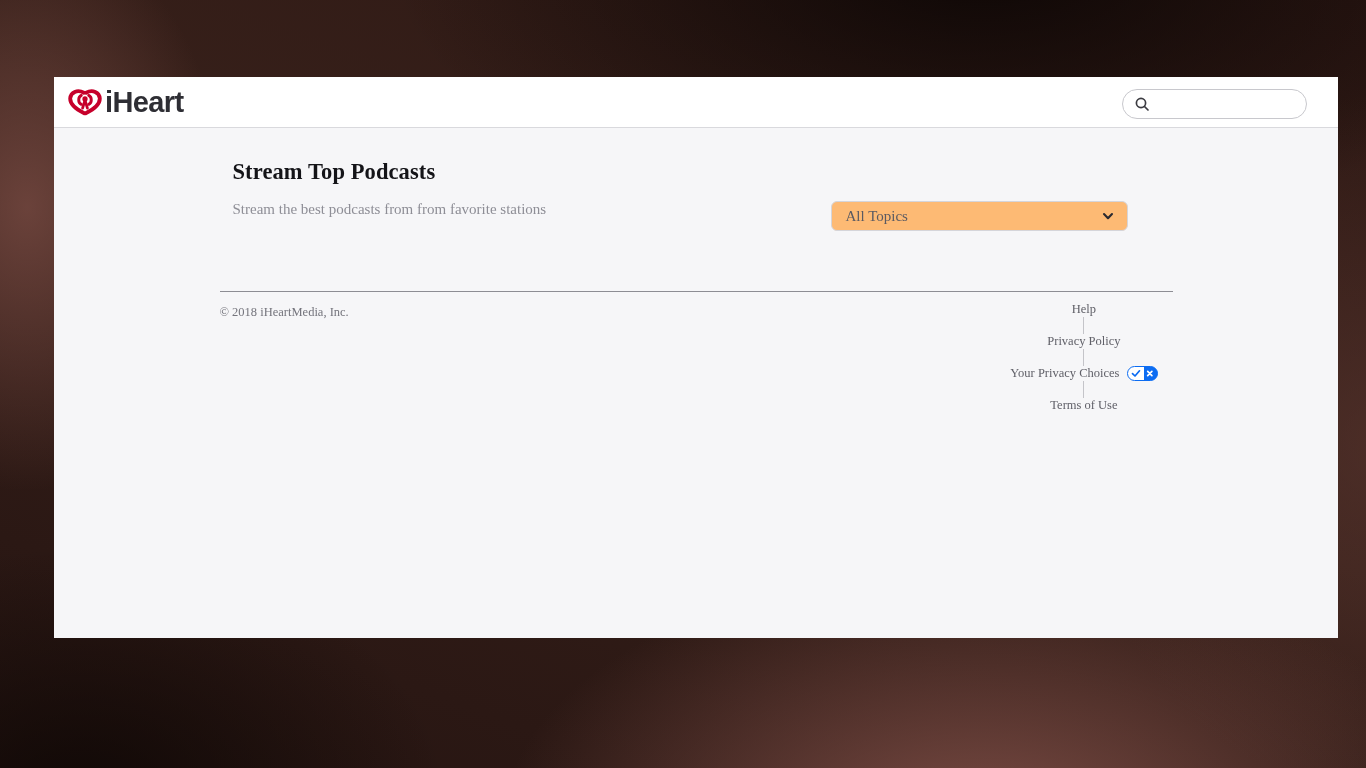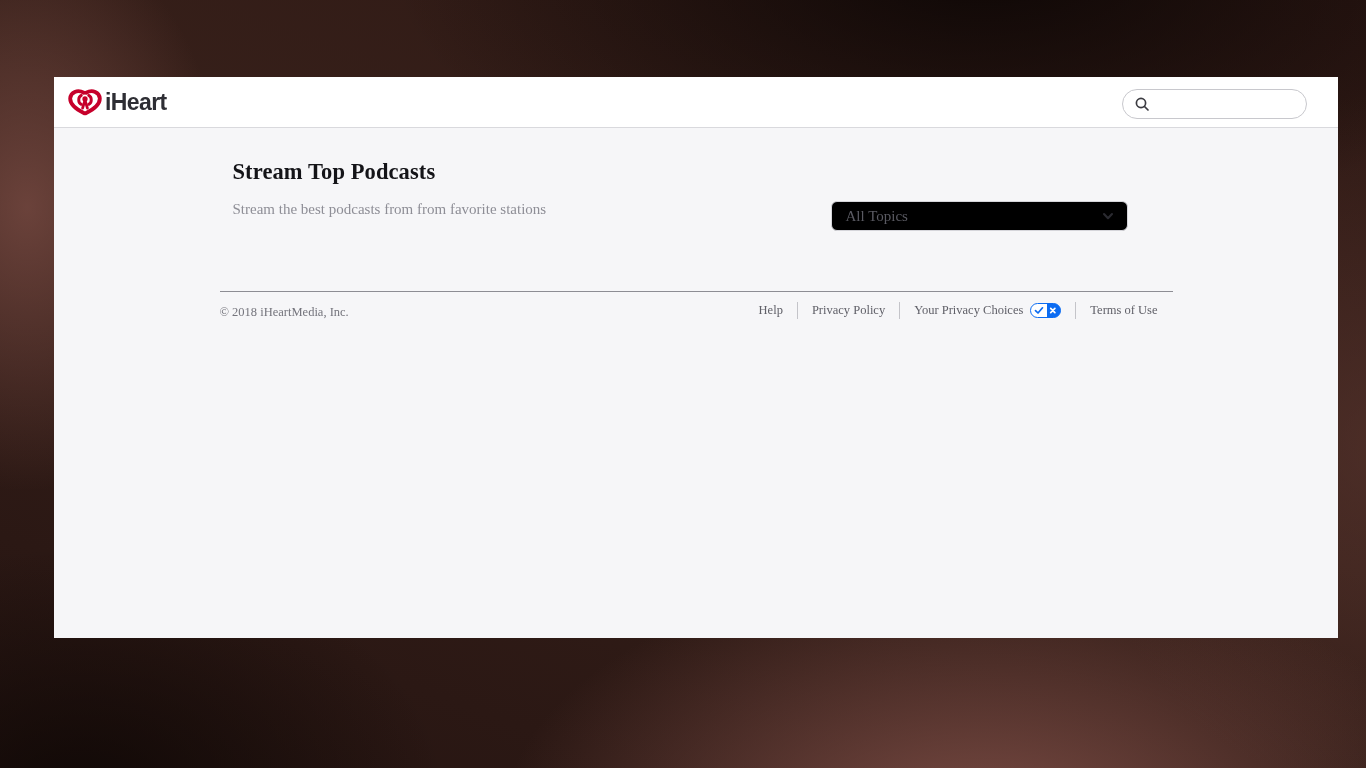--- a/index.html
+++ b/index.html
@@ -33,21 +33,21 @@
     align-items: center;
     padding-left: 14px;
   }
   .brand {
     display: flex;
     align-items: center;
     gap: 3px;
     cursor: pointer;
   }
   .brand-text {
-    font-size: 23px;
+    font-size: 29px;
     font-weight: 800;
     color: #2e2e34;
     letter-spacing: -0.6px;
   }
   .main-nav {
     position: absolute;
     left: 465px;
     top: 0;
     height: 51px;
     display: flex;
@@ -115,21 +115,21 @@
   }
   .page-subtitle {
     margin-top: 16px;
     font-size: 15px;
     color: #8e8e96;
   }
   .topics-dropdown {
     position: absolute;
     top: 73px; right: 45px;
     width: 297px; height: 30px;
-    background: #000000;
+    background: #fdba74;
     border: 1px solid #d5d5da;
     border-radius: 6px;
     display: flex;
     align-items: center;
     justify-content: space-between;
     padding: 0 12px 0 14px;
     cursor: pointer;
   }
   .topics-dropdown .selected-value {
     font-size: 15px;
@@ -148,20 +148,21 @@
   }
   .copyright {
     font-size: 12.5px;
     color: #74747c;
     padding-top: 3px;
   }
   .footer-links {
     display: flex;
     align-items: center;
     padding-right: 15px;
+    flex-direction: column;
   }
   .footer-link {
     font-size: 12.5px;
     color: #606068;
     cursor: pointer;
     white-space: nowrap;
   }
   .footer-sep {
     width: 1px;
     height: 17px;

